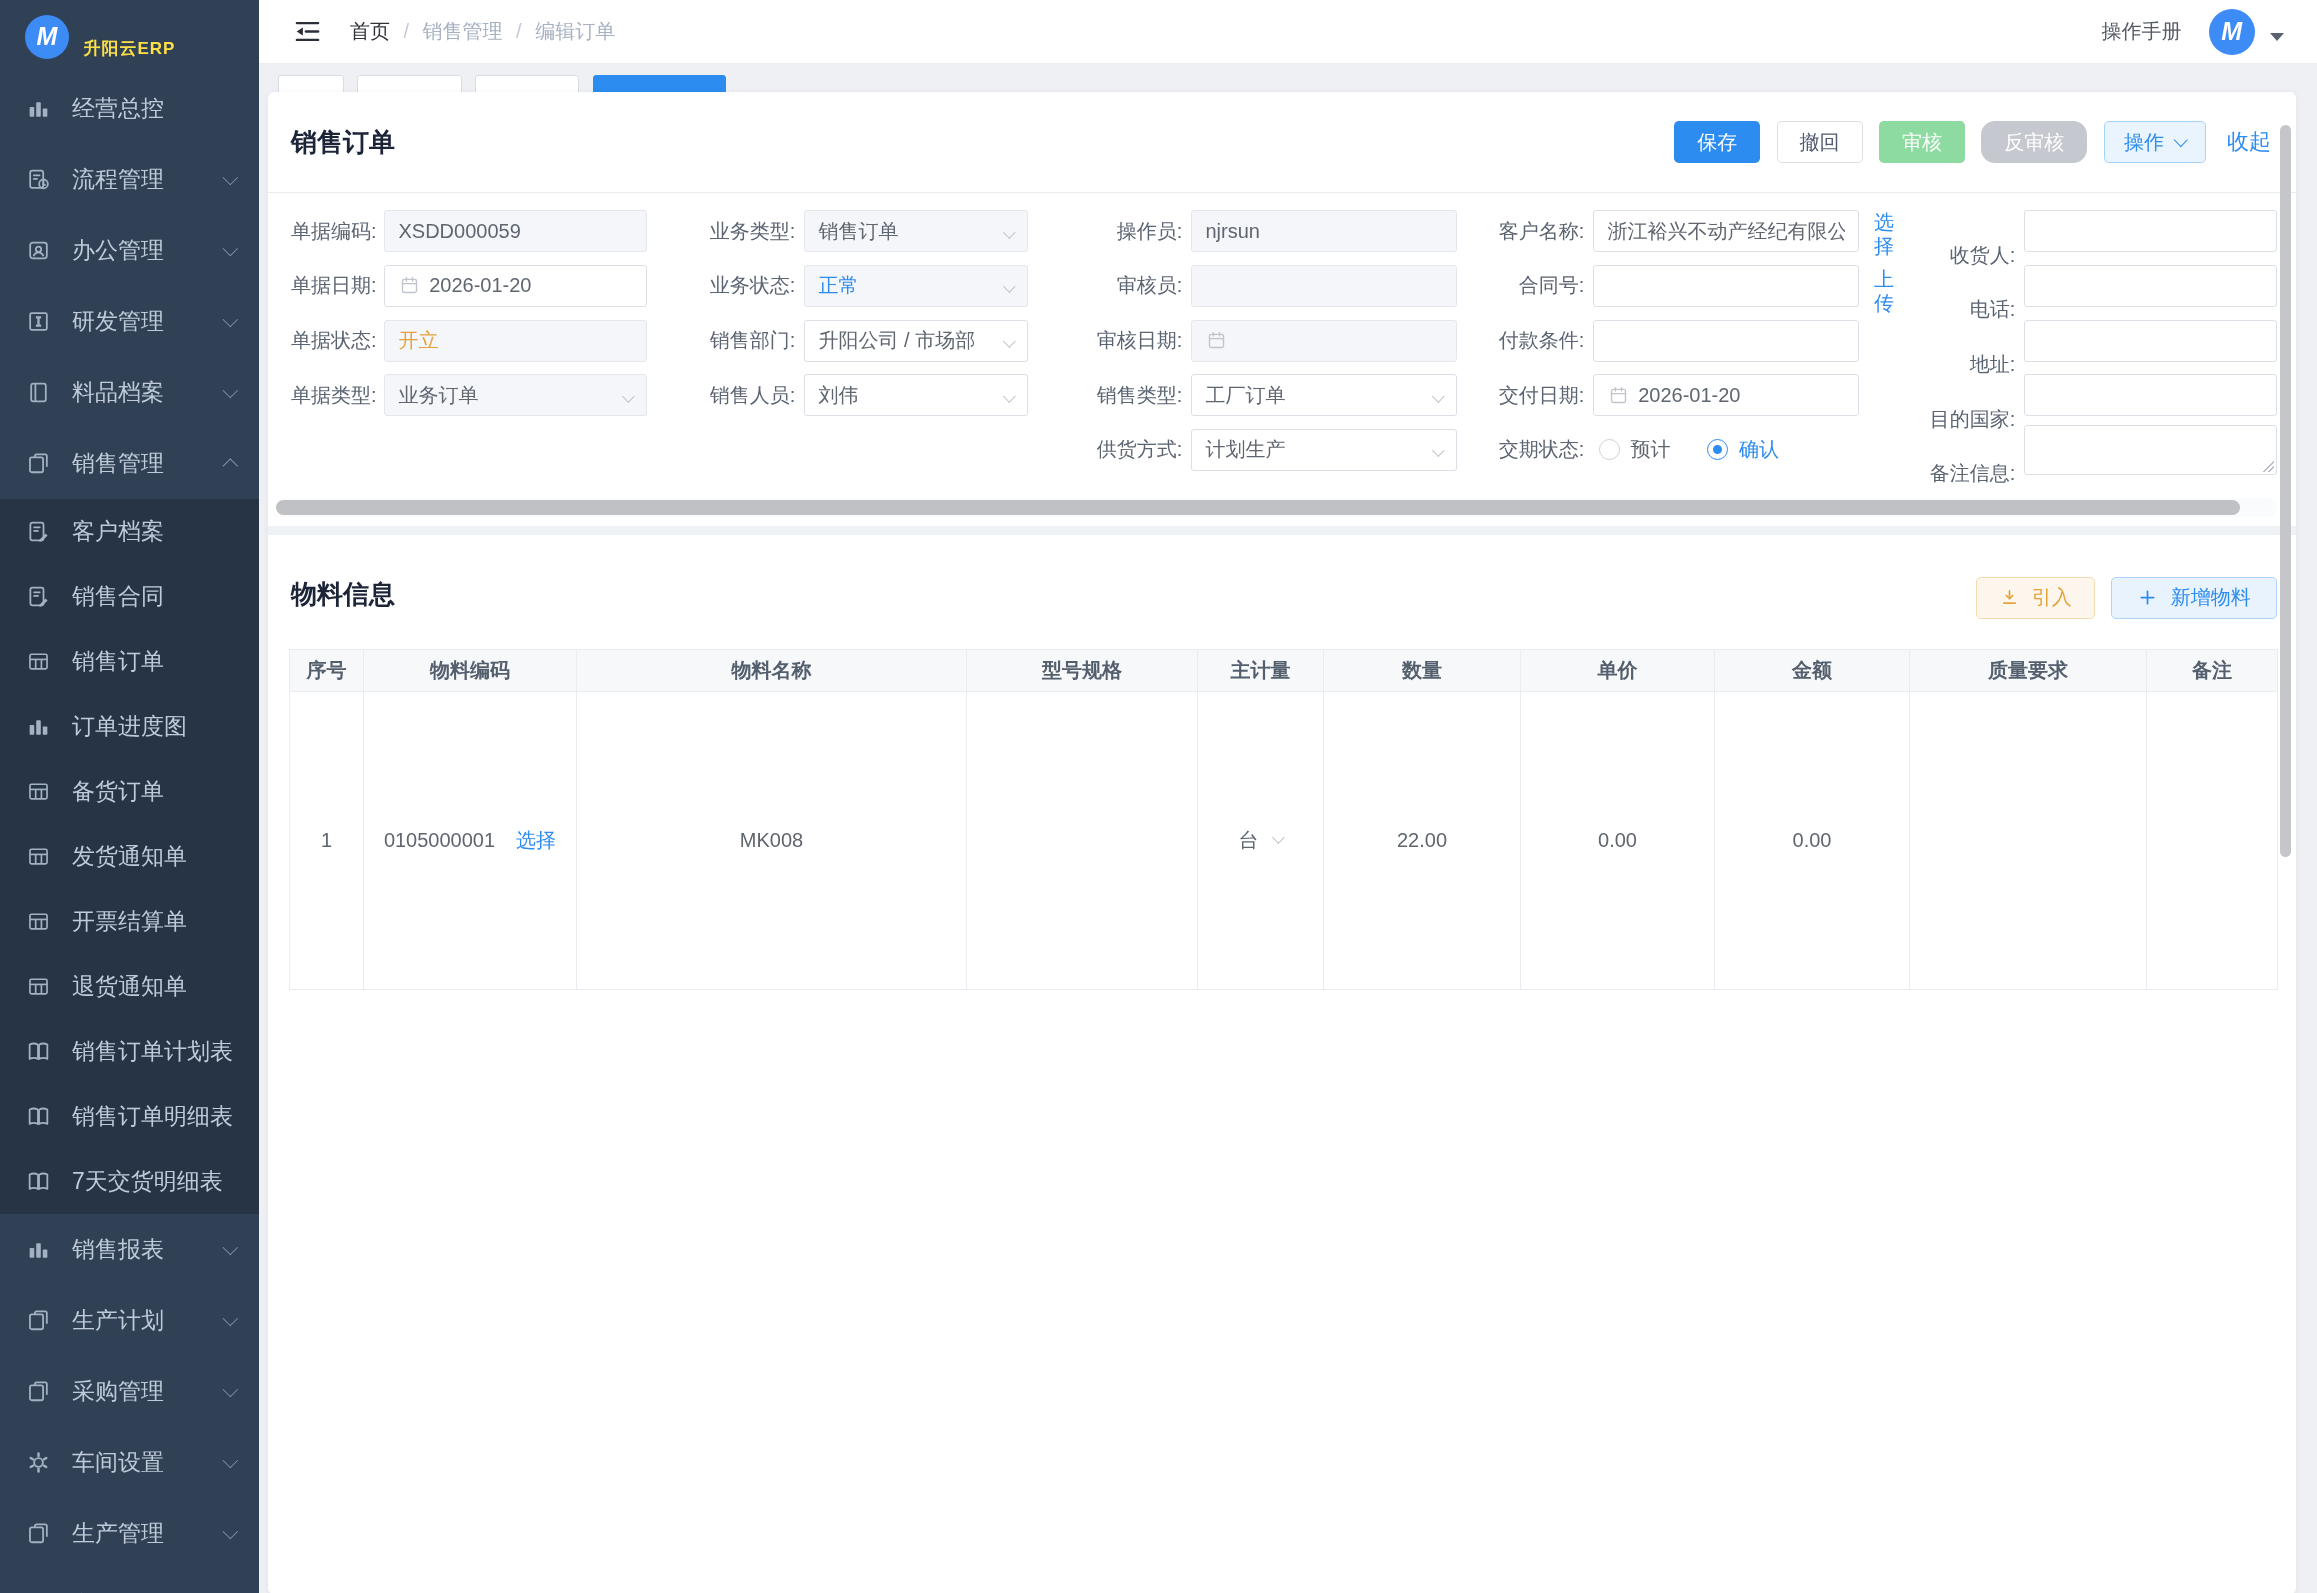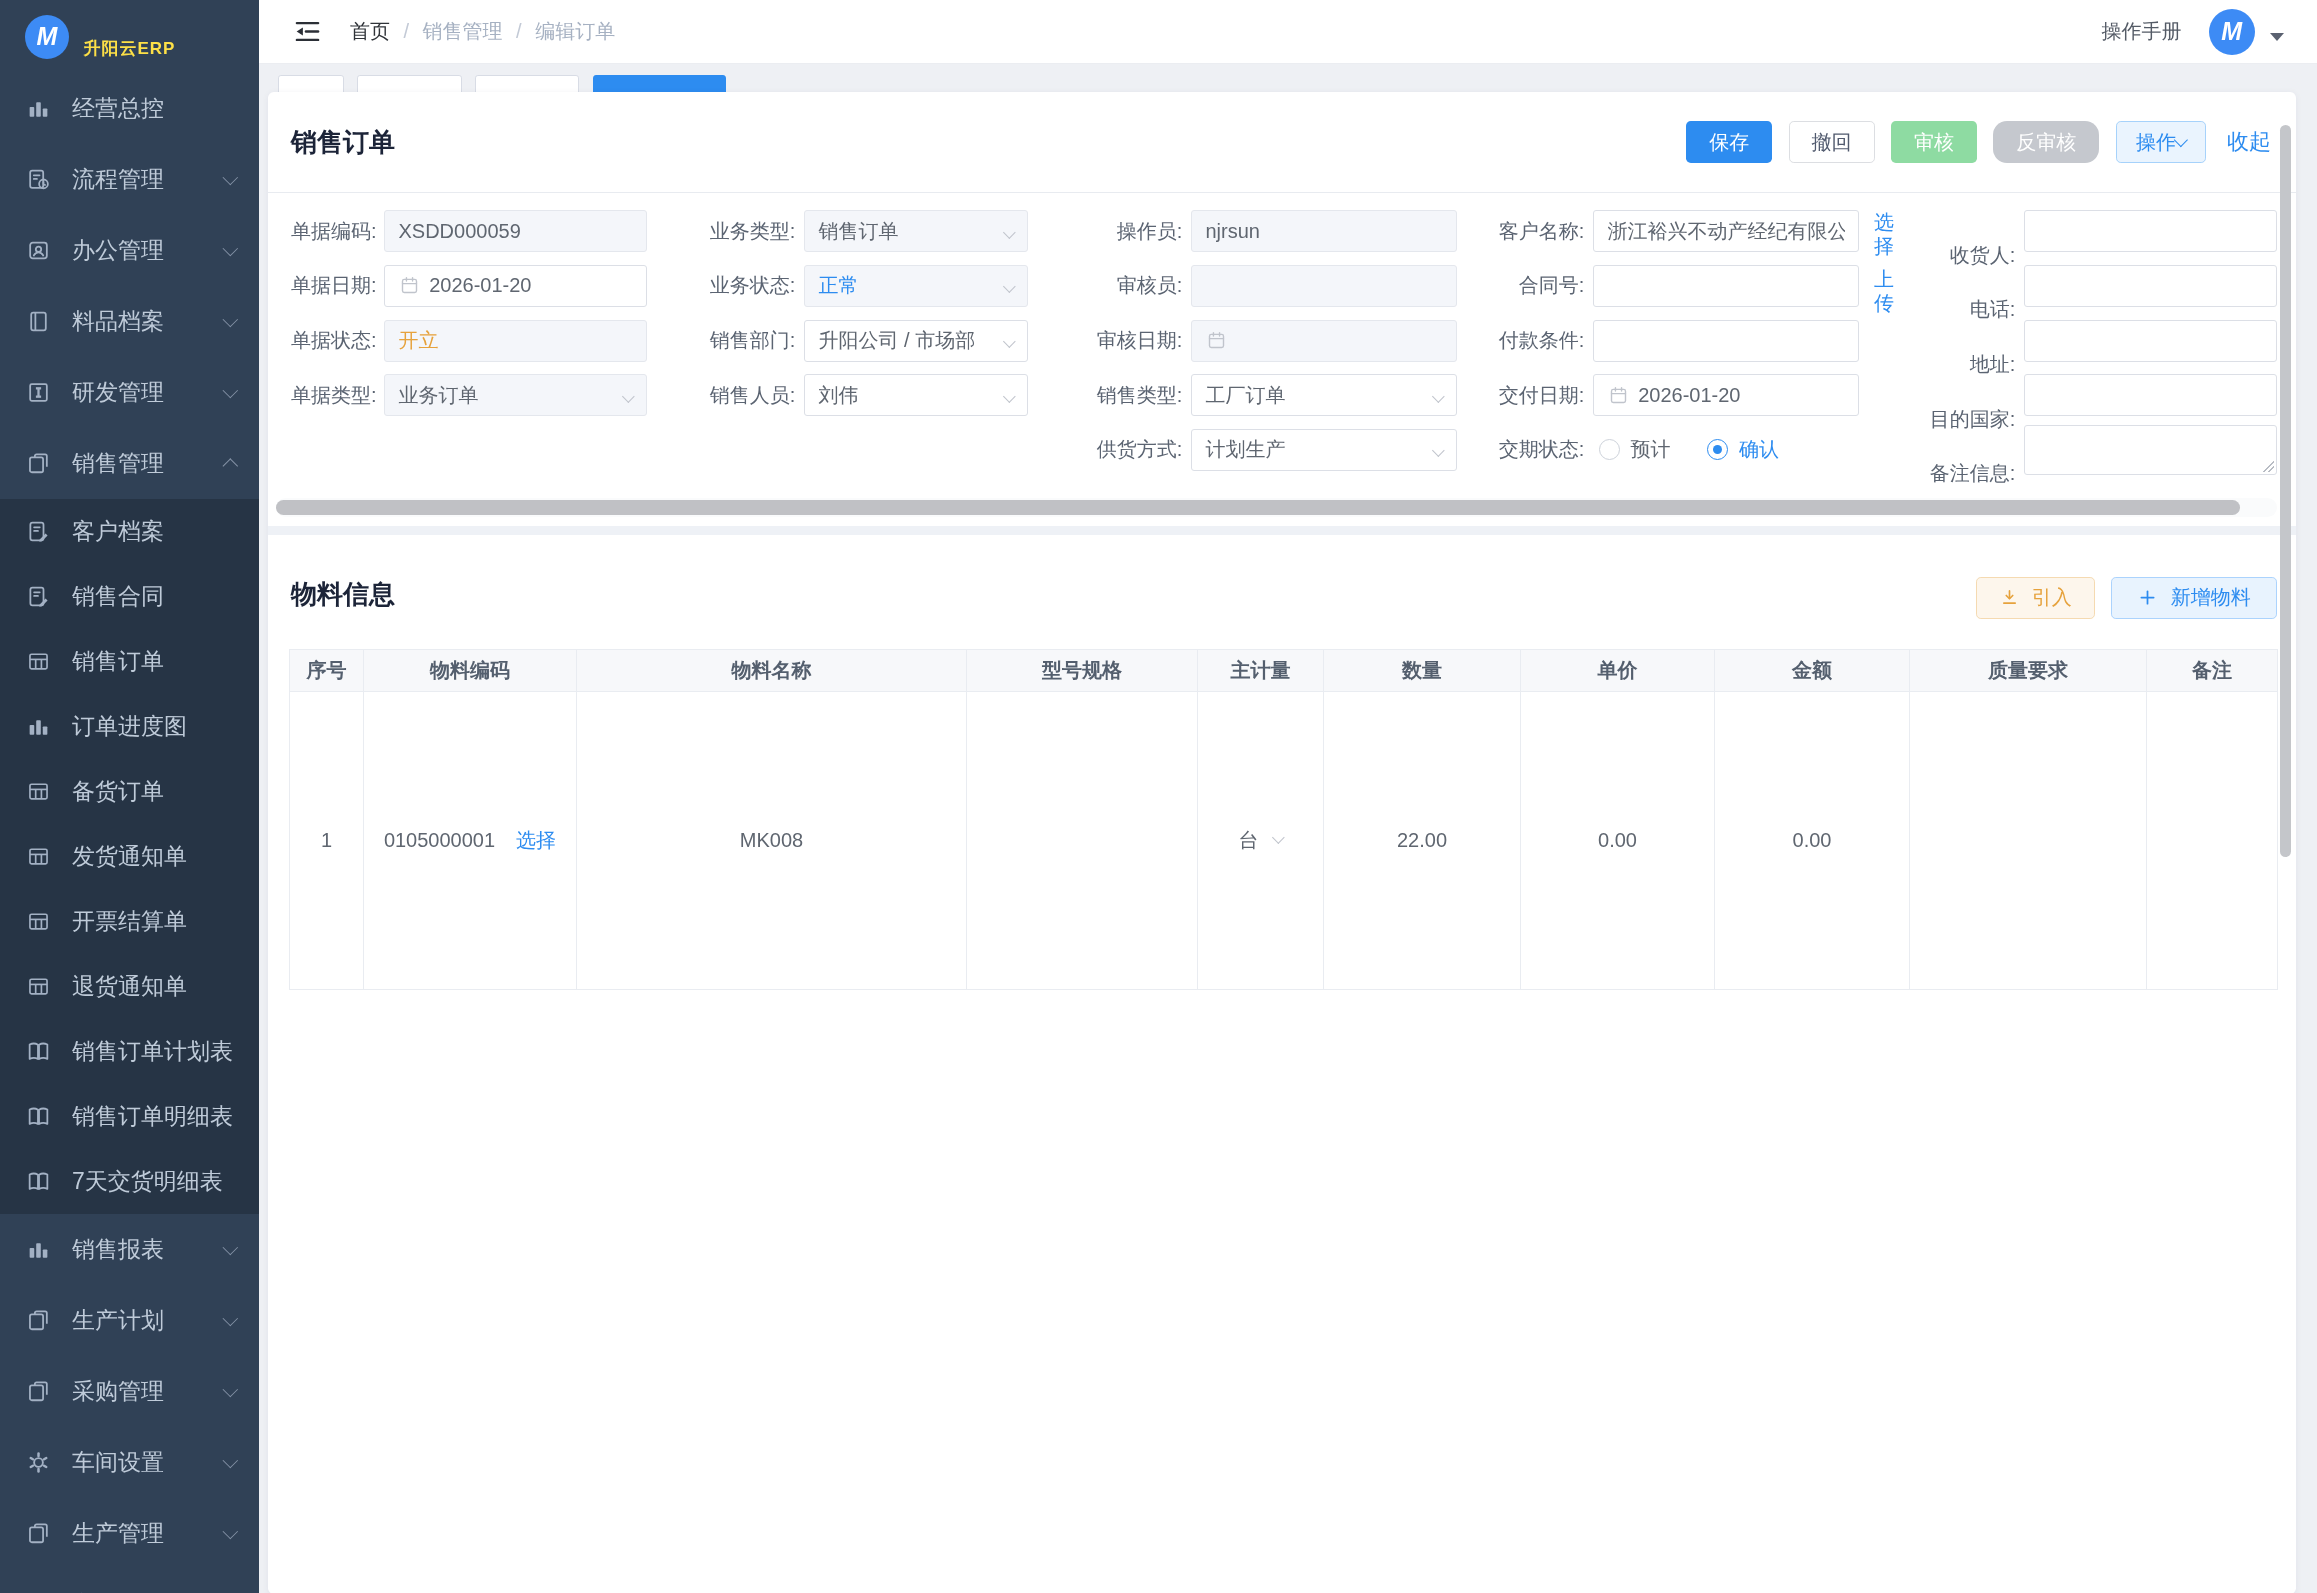--- a/index.html
+++ b/index.html
@@ -49,21 +49,21 @@
            box-shadow:0 1.9px 7.7px rgba(20,40,90,.06); z-index:2; }
   .panel-head { height:101px; display:flex; align-items:center; padding:0 25px 0 23px; border-bottom:1px solid #e8ebf0; }
   .panel-title { font-size:26px; color:#1c2438; }
   .ph-spacer { flex:1; }
   .btn { height:42px; border-radius:4.8px; font-size:20px; padding:0 22px; display:flex; align-items:center; justify-content:center;
          margin-left:16.4px; cursor:pointer; border:1px solid transparent; white-space:nowrap; }
   .btn-save { background:#2d8cf0; color:#fff; }
   .btn-plain { background:#fff; border-color:#dcdee2; color:#515a6e; }
   .btn-audit { background:#8edba2; color:#fff; }
   .btn-unaudit { background:#c5c8ce; color:#fff;border-radius:14px; }
-  .btn-more { background:#eaf4fe; border-color:#a6d2fb; color:#2d8cf0; gap:0; padding:0 19.3px; }
+  .btn-more { background:#eaf4fe; border-color:#a6d2fb; color:#2d8cf0; gap:12px; padding:0 19.3px; }
   .btn-more .chev { border-color:#2d8cf0; width:9.7px; height:9.7px; margin-top:-3.9px; }
   .link-collapse { color:#2d8cf0; font-size:22px; font-weight:500; margin-left:21px; cursor:pointer; }
 
   
   .form { position:relative; height:305px; padding:17.4px 0 0 23px; display:flex; }
   .fcol { display:flex; flex-direction:column; }
   .field { display:flex; align-items:center; height:42px; margin-bottom:12.6px; }
   .flabel { text-align:right; font-size:20px; color:#5b6472; padding-right:8.7px; white-space:nowrap; flex:0 0 auto; }
   .fc1 .flabel { width:93px; } .fc2 .flabel { width:157px; } .fc3 .flabel { width:163px; }
   .fc4 .flabel { width:136px; } .fc5 .flabel { width:165px;margin-top:48px; }
@@ -250,30 +250,30 @@
     </div>
     <div class="mi">
       <svg class="ico" viewBox="0 0 26 26" width="25" height="25">
           <use href="#i-office"></use>
         </svg>
       <span class="mi-t">办公管理</span>
       <span class="chev"></span>
     </div>
     <div class="mi">
       <svg class="ico" viewBox="0 0 26 26" width="25" height="25">
+          <use href="#i-rd"></use>
+        </svg>
+      <span class="mi-t">研发管理</span>
+      <span class="chev"></span>
+    </div>
+    <div class="mi">
+      <svg class="ico" viewBox="0 0 26 26" width="25" height="25">
           <use href="#i-book2"></use>
         </svg>
       <span class="mi-t">料品档案</span>
-      <span class="chev"></span>
-    </div>
-    <div class="mi">
-      <svg class="ico" viewBox="0 0 26 26" width="25" height="25">
-          <use href="#i-rd"></use>
-        </svg>
-      <span class="mi-t">研发管理</span>
       <span class="chev"></span>
     </div>
     <div class="mi">
       <svg class="ico" viewBox="0 0 26 26" width="25" height="25">
           <use href="#i-pages"></use>
         </svg>
       <span class="mi-t">销售管理</span>
       <span class="chev up"></span>
     </div>
 

